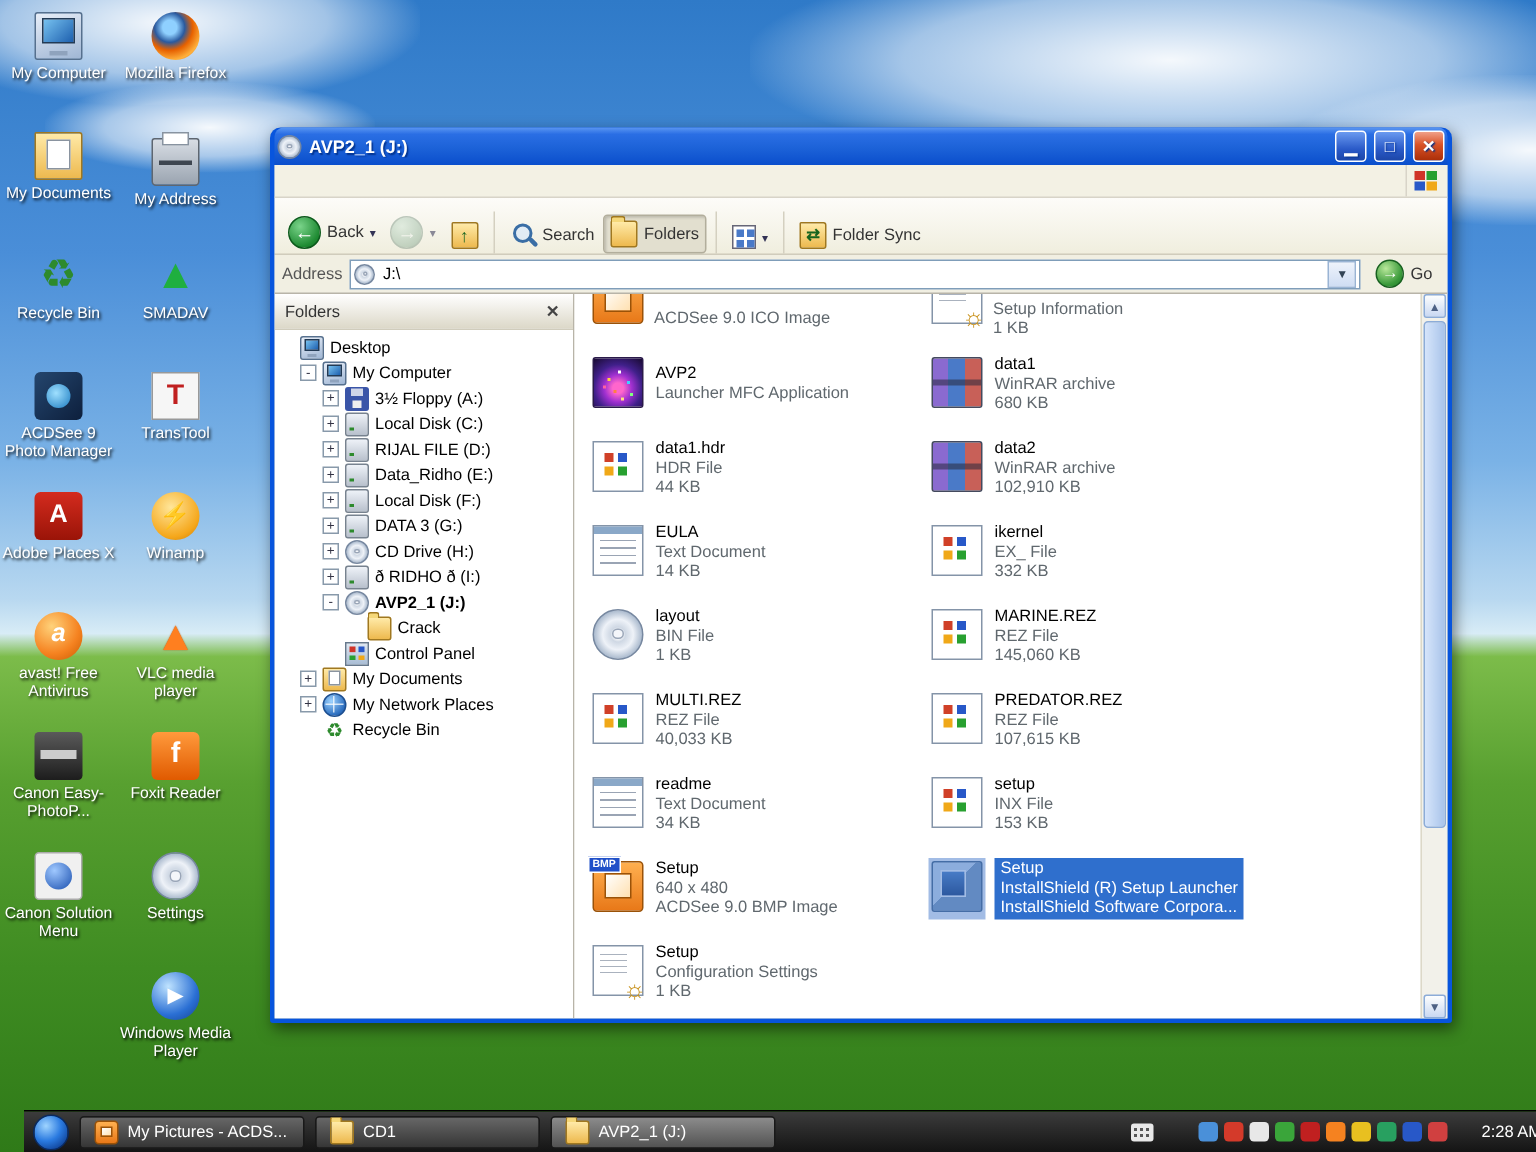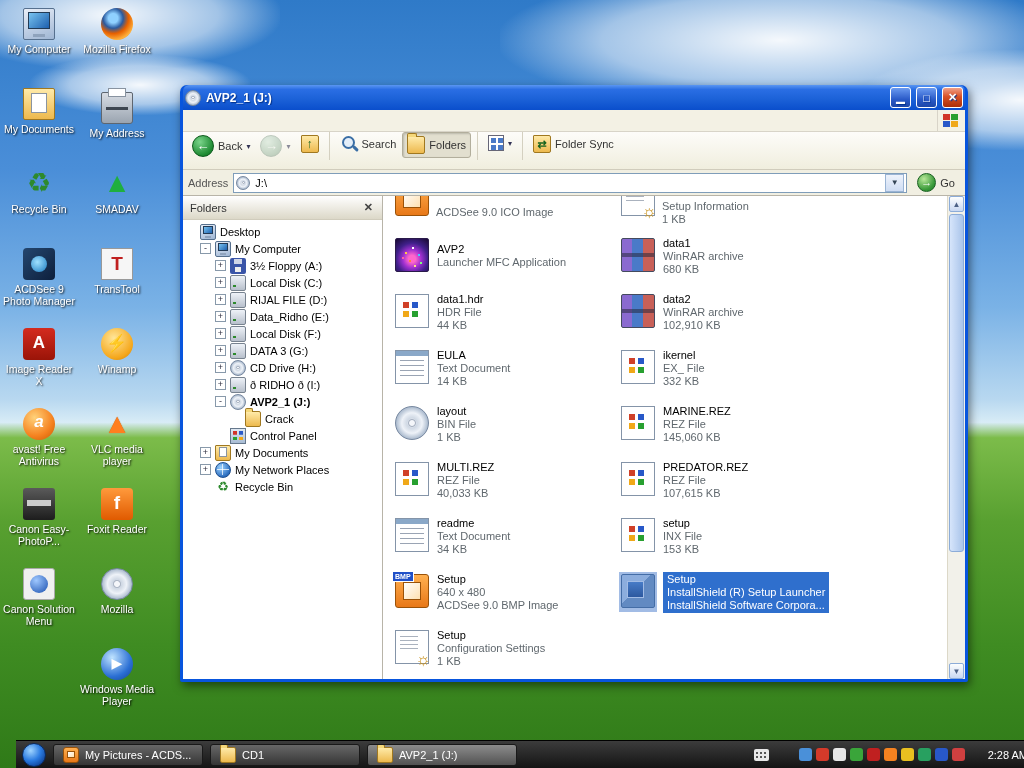--- a/index.html
+++ b/index.html
@@ -115,21 +115,21 @@
     border-radius:6px 6px 0 0;color:#fff;font-weight:bold;font-size:12px;text-shadow:1px 1px 1px #00318c}
   .title-text{flex:1;white-space:nowrap;overflow:hidden}
   .tb-btn{width:21px;height:21px;border-radius:3px;border:1px solid #fff;display:flex;align-items:center;justify-content:center;
     font-size:11px;font-weight:bold;color:#fff;box-sizing:border-box}
   .tb-min,.tb-max{background:linear-gradient(#6a9af0,#2a5ac8 60%,#1c46a8)}
   .tb-close{background:linear-gradient(#f0a088,#da5226 45%,#aa2e08)}
   .win-body{background:#ece9d8;height:calc(100% - 25px);display:flex;flex-direction:column;overflow:hidden}
   .menubar{height:21px;display:flex;align-items:center;padding:0 2px;background:#f3f1e4;border-bottom:1px solid #d8d4c8}
   .menu-item{padding:2px 8px;color:#222}
   .menubar-right{margin-left:auto;display:flex;align-items:center;padding:0 4px;border-left:1px solid #d8d4c8;height:100%}
-  .toolbar{height:37px;display:flex;align-items:flex-start;gap:2px;padding:0 5px;
+  .toolbar{height:37px;display:flex;align-items:flex-end;gap:2px;padding:0 5px;
     background:linear-gradient(#fdfcf9,#f0eede);border-bottom:1px solid #d0ccbc}
   .tool-item{display:flex;align-items:center;gap:4px;padding:3px 4px;border-radius:3px;color:#333;white-space:nowrap}
   .tool-pressed{background:#e2dfcf;border:1px solid #b2ae9c;box-shadow:inset 1px 1px 2px rgba(0,0,0,.18)}
   .tool-sep{width:1px;height:28px;background:#d4d0c0;margin:0 4px}
   .drop{font-size:8px;color:#335;}
   .dim{opacity:.55}
   .addressbar{height:25px;display:flex;align-items:center;gap:5px;padding:0 5px;background:#f1efe2;border-bottom:1px solid #b8b4a8}
   .addr-label{color:#555}
   .addr-field{flex:1;height:20px;background:#fff;border:1px solid #7f9db9;display:flex;align-items:center;gap:5px;padding:0 2px;box-sizing:border-box}
   .addr-drop{width:17px;height:16px;margin-left:auto;background:linear-gradient(#eef3fb,#cfddf3);border:1px solid #9ab4d4;display:flex;align-items:center;justify-content:center;font-size:8px;color:#345}
@@ -208,21 +208,21 @@
       <div class="dicon">
         <span class="ic s32 ic-recycle"></span>
         <span class="dlabel">Recycle Bin</span>
       </div>
       <div class="dicon">
         <span class="ic s32 ic-acdsee"></span>
         <span class="dlabel">ACDSee 9 Photo Manager</span>
       </div>
       <div class="dicon">
         <span class="ic s32 ic-adobe"></span>
-        <span class="dlabel">Image Reader X</span>
+        <span class="dlabel">Adobe Places X</span>
       </div>
       <div class="dicon">
         <span class="ic s32 ic-avast"></span>
         <span class="dlabel">avast! Free Antivirus</span>
       </div>
       <div class="dicon">
         <span class="ic s32 ic-canon-photo"></span>
         <span class="dlabel">Canon Easy-PhotoP...</span>
       </div>
       <div class="dicon">
@@ -255,21 +255,21 @@
       <div class="dicon">
         <span class="ic s32 ic-vlc"></span>
         <span class="dlabel">VLC media player</span>
       </div>
       <div class="dicon">
         <span class="ic s32 ic-foxit"></span>
         <span class="dlabel">Foxit Reader</span>
       </div>
       <div class="dicon">
         <span class="ic s32 ic-ultraiso"></span>
-        <span class="dlabel">Mozilla</span>
+        <span class="dlabel">Settings</span>
       </div>
       <div class="dicon">
         <span class="ic s32 ic-wmp"></span>
         <span class="dlabel">Windows Media Player</span>
       </div>
     </div>
 
   <div class="win">
     <div class="titlebar">
       <span class="ic s16 ic-cd"></span>

